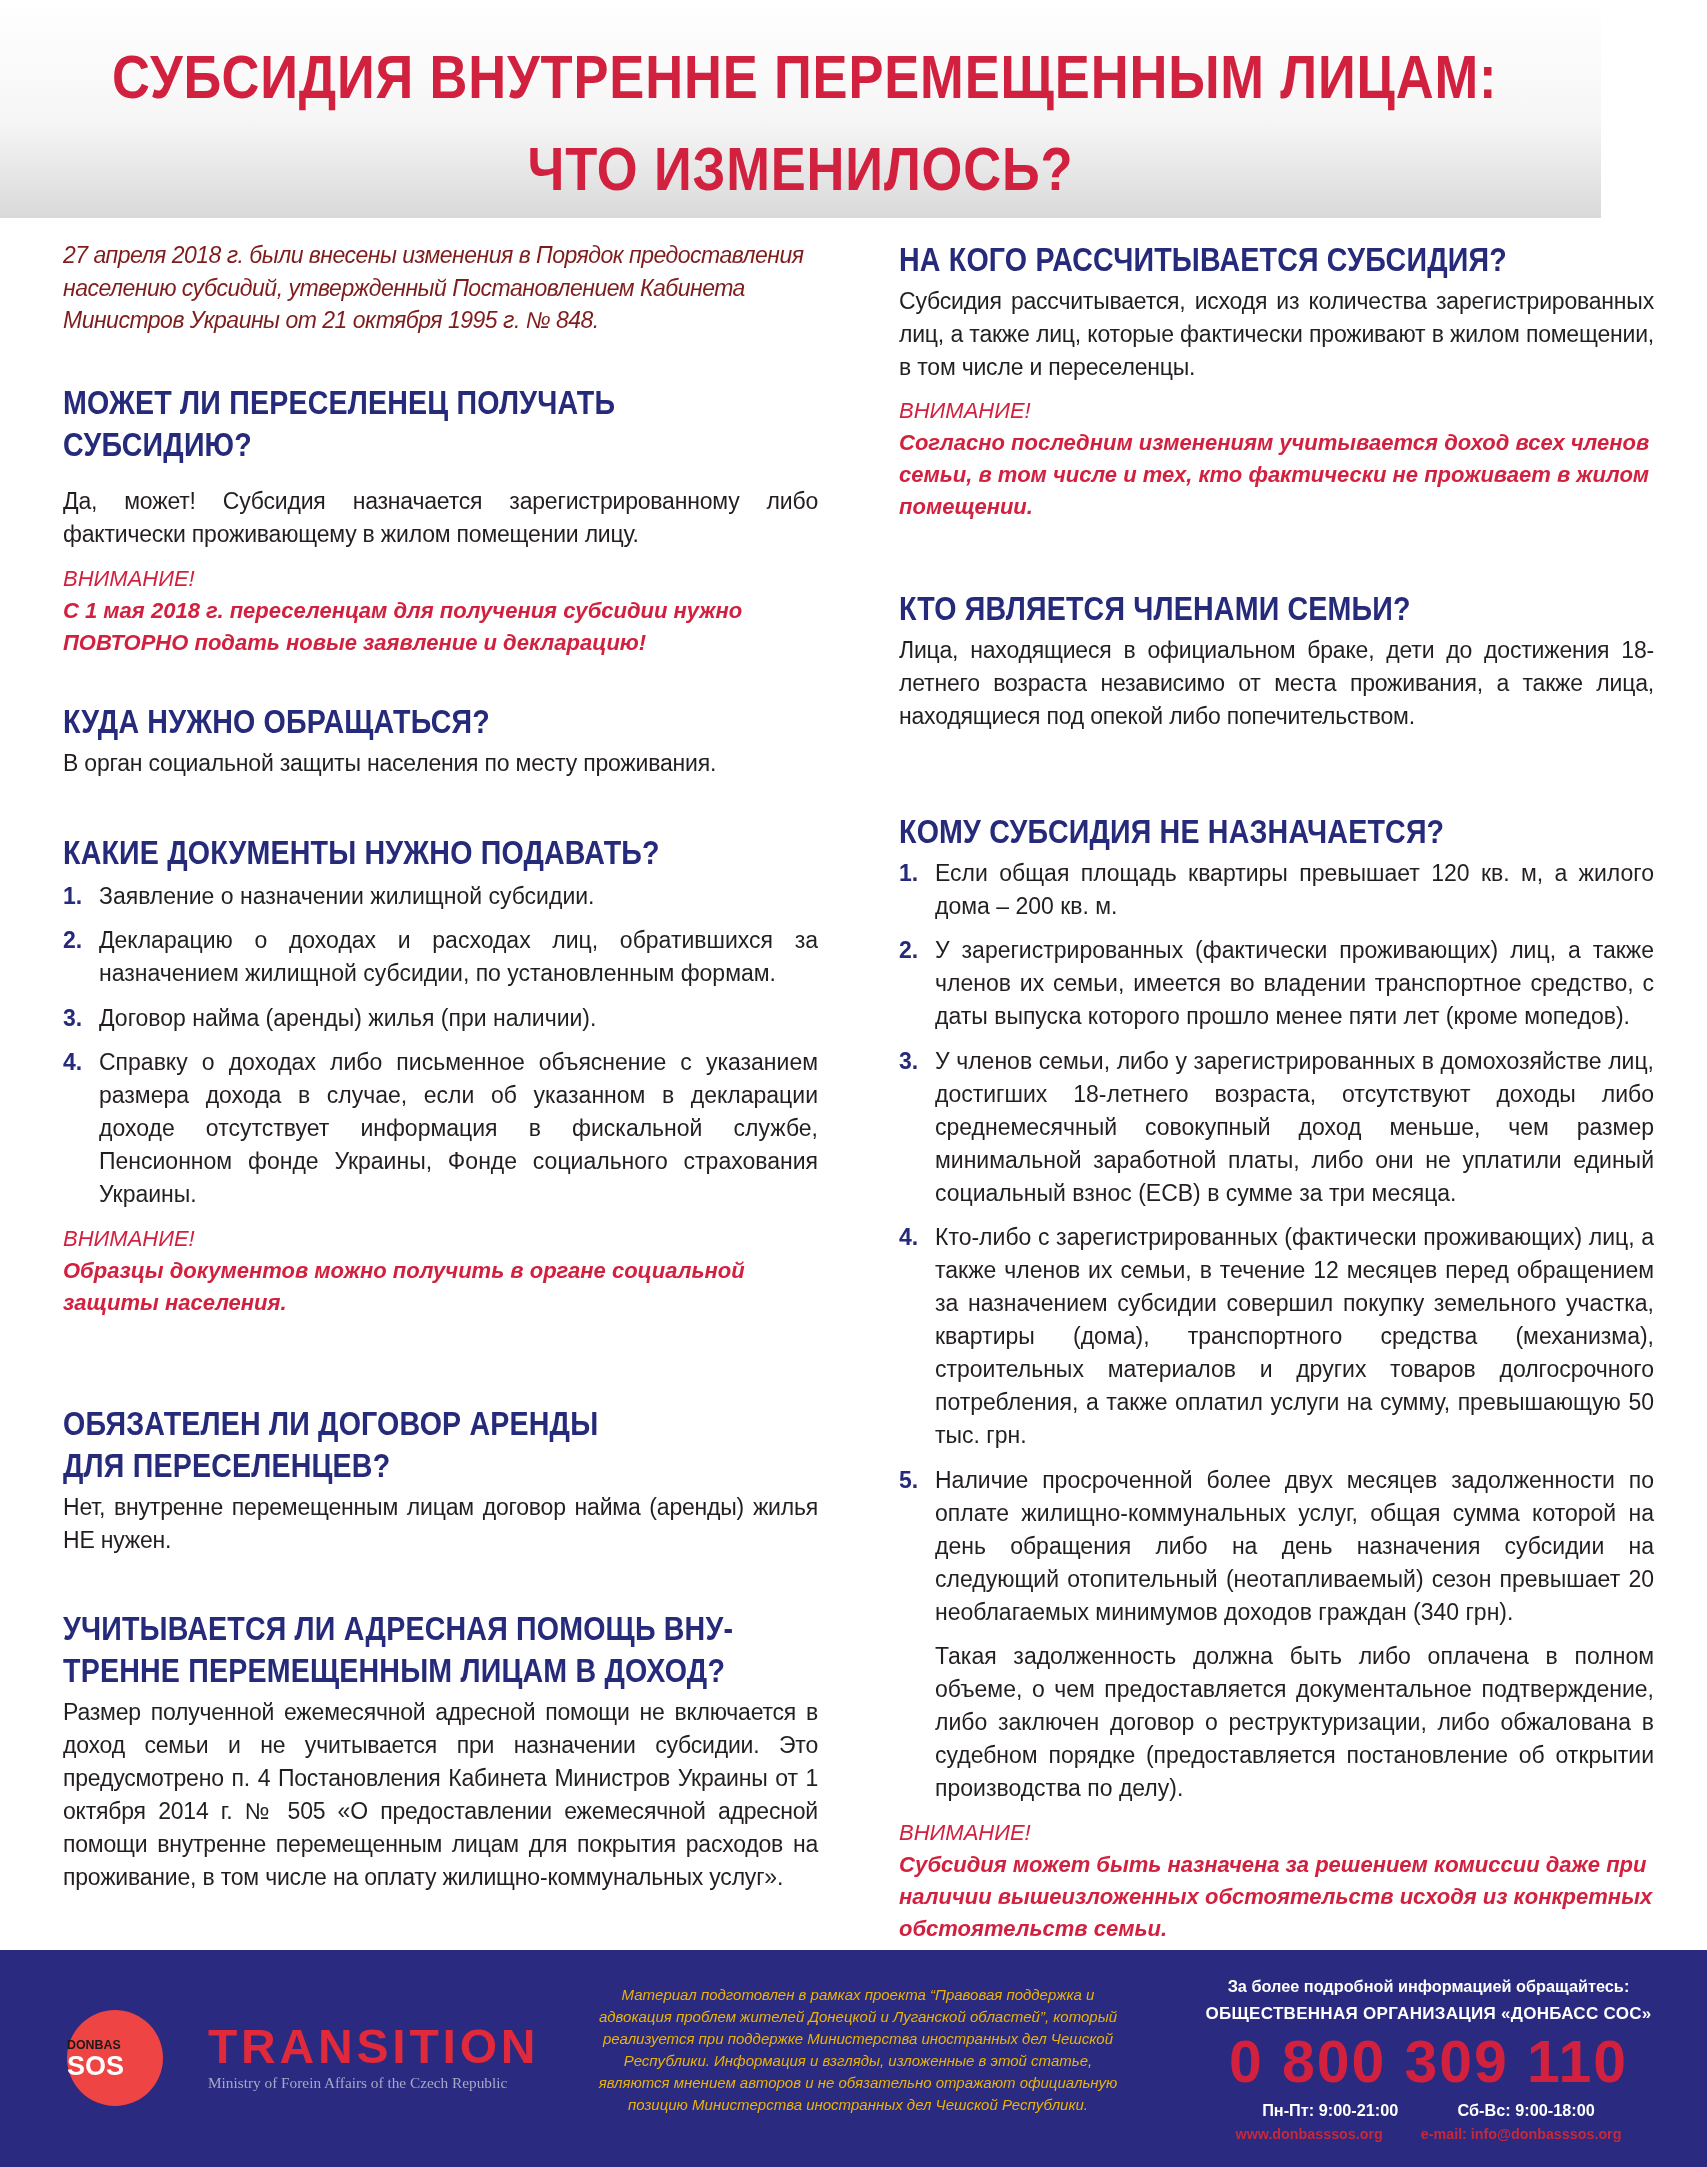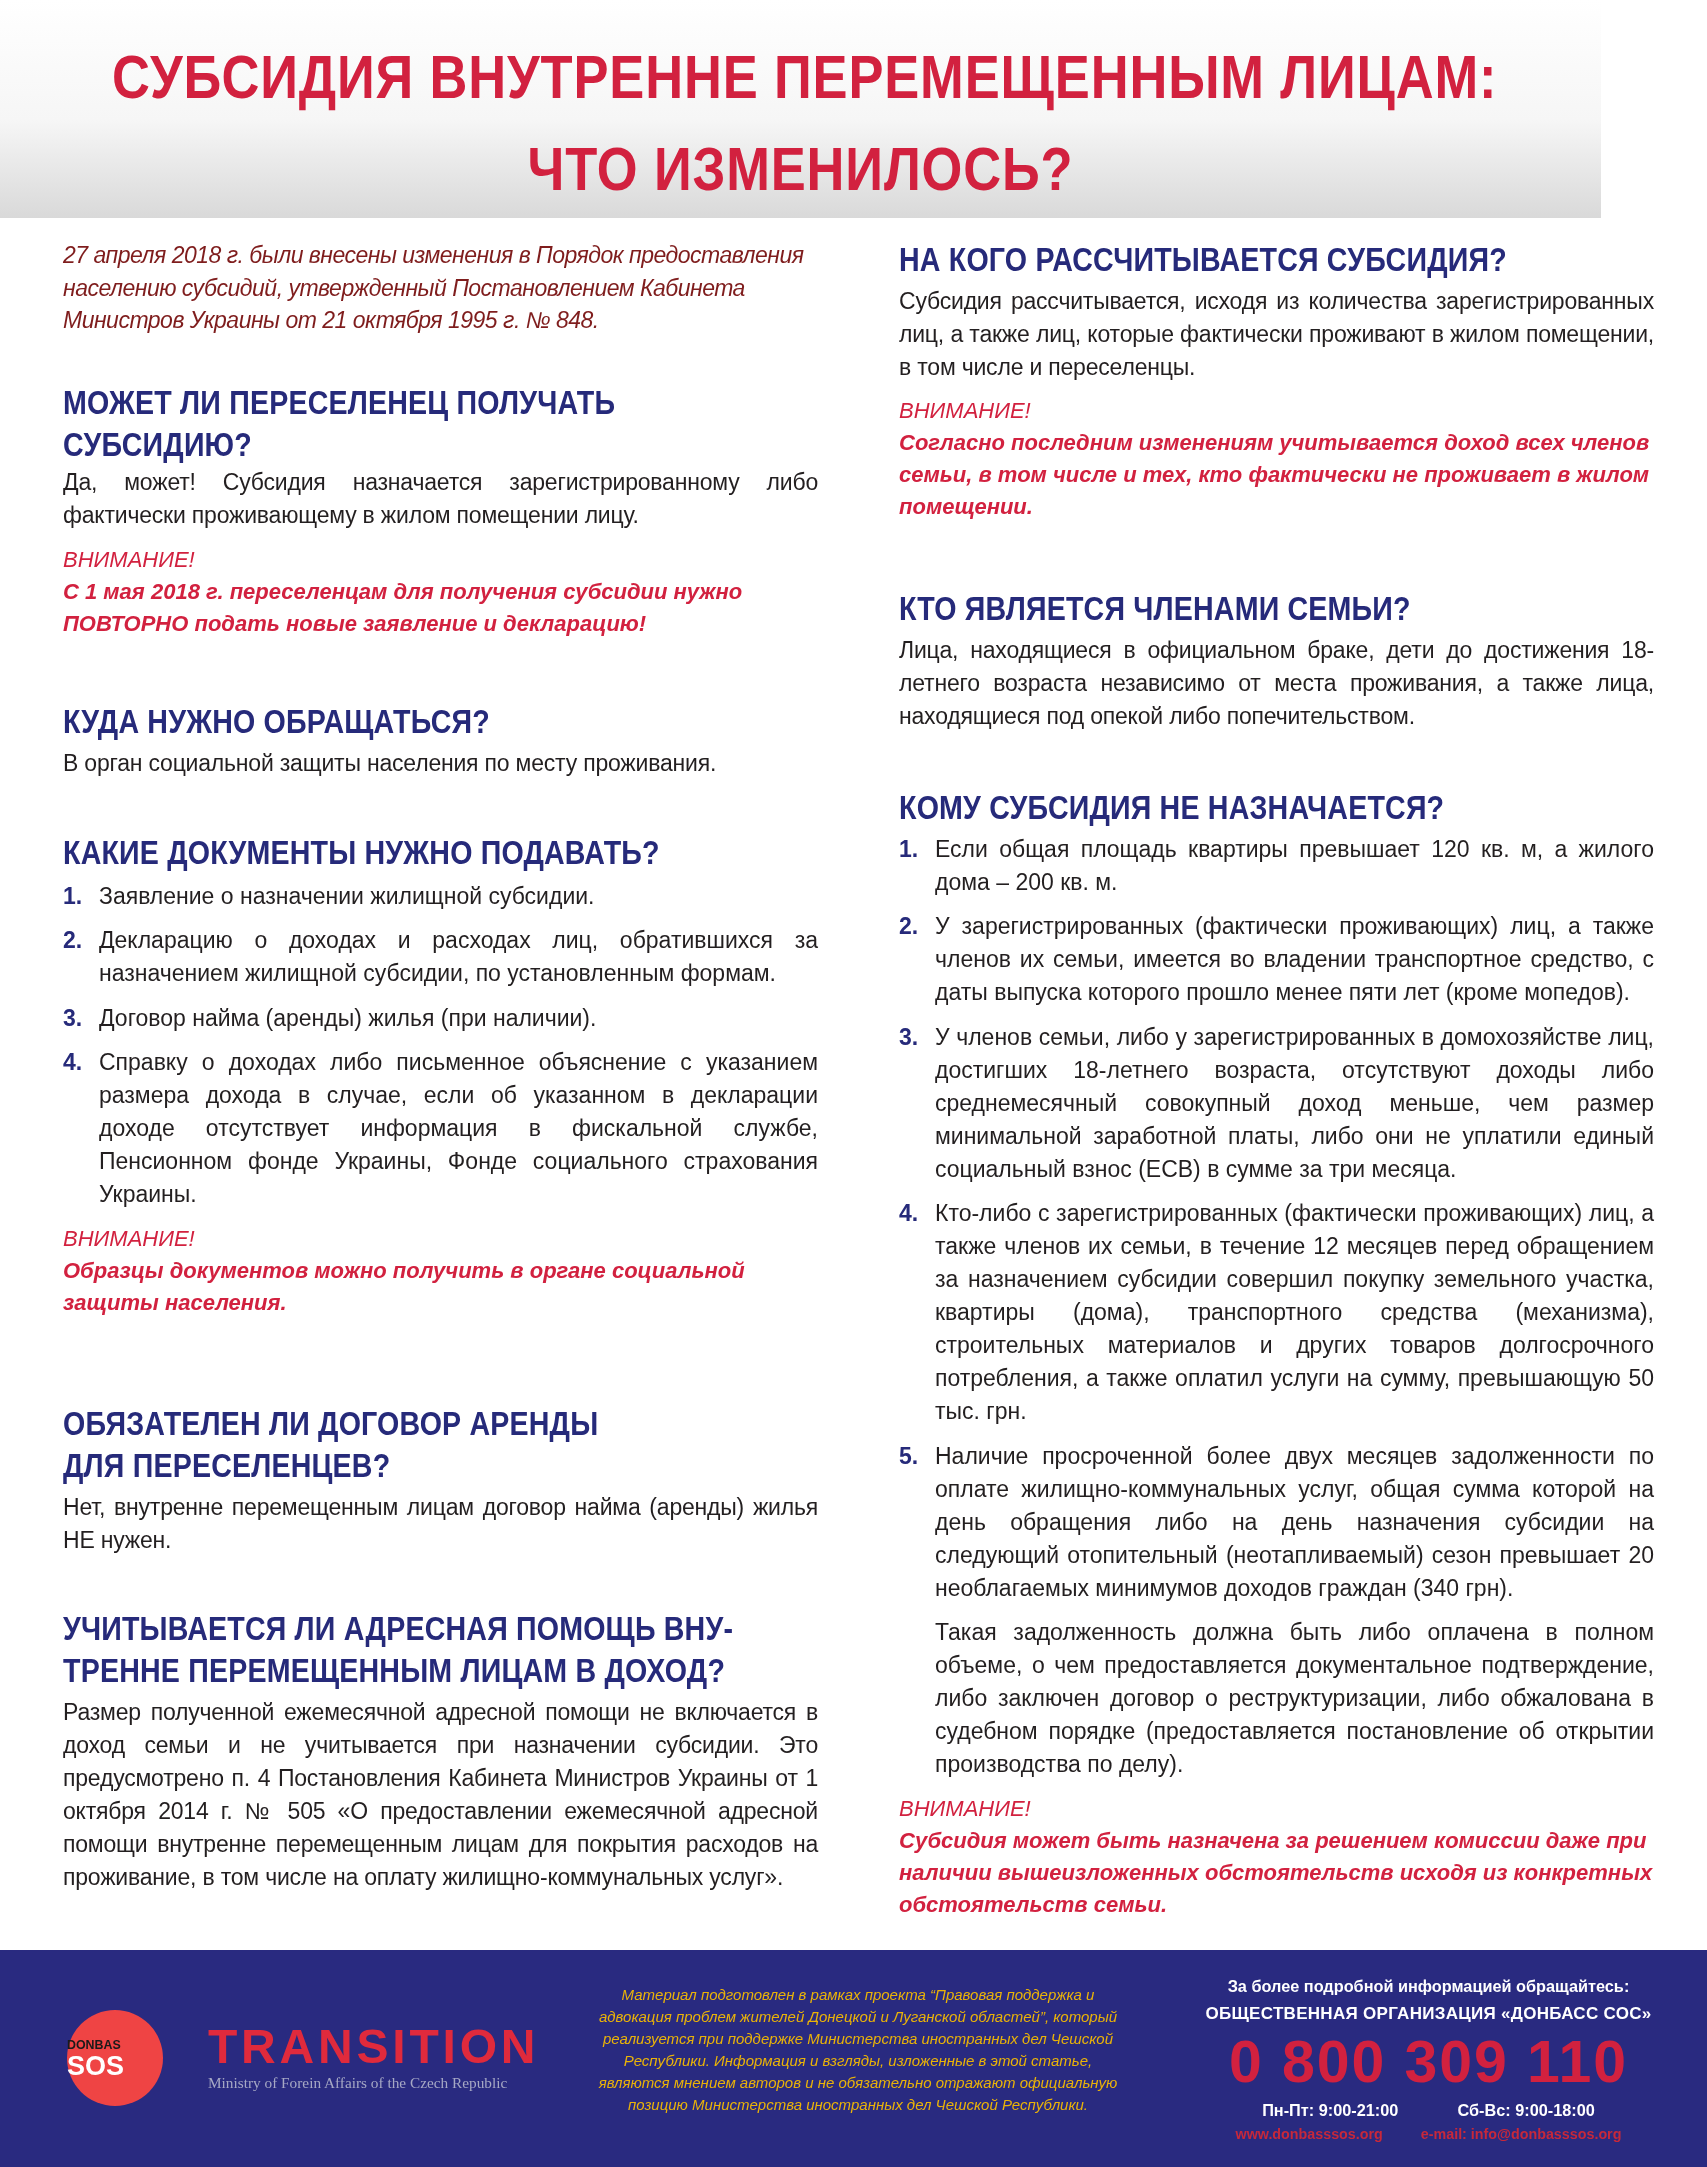--- a/index.html
+++ b/index.html
@@ -87,21 +87,21 @@
   </h1>
 </div>
 
 <div class="col col-left">
   <div class="sec" style="top:0">
     <p class="intro">27 апреля 2018 г. были внесены изменения в Порядок предоставления населению субсидий, утвержденный Постановлением Кабинета Министров Украины от 21 октября 1995 г. № 848.</p>
   </div>
 
   <div class="sec" style="top:143px">
     <div class="h2" style="white-space:normal;width:765px;">МОЖЕТ ЛИ ПЕРЕСЕЛЕНЕЦ ПОЛУЧАТЬ СУБСИДИЮ?</div>
-    <p class="p" style="margin-top:0">Да, может! Субсидия назначается зарегистрированному либо фактически проживающему в жилом помещении лицу.</p>
+    <p class="p" style="margin-top:19px">Да, может! Субсидия назначается зарегистрированному либо фактически проживающему в жилом помещении лицу.</p>
     <p class="warn-label" style="margin-top:11.5px">ВНИМАНИЕ!</p>
     <p class="warn-text">С 1 мая 2018 г.  переселенцам для получения субсидии нужно ПОВТОРНО подать новые заявление и декларацию!</p>
   </div>
 
   <div class="sec" style="top:462px">
     <div class="h2">КУДА НУЖНО ОБРАЩАТЬСЯ?</div>
     <p class="p" style="margin-top:3.8px">В орган социальной защиты населения по месту проживания.</p>
   </div>
 
   <div class="sec" style="top:593px">
@@ -147,21 +147,21 @@
     <p class="p" style="margin-top:3.8px">Субсидия рассчитывается, исходя из количества зарегистрированных лиц, а также лиц, которые фактически проживают в жилом помещении, в том числе и переселенцы.</p>
     <p class="warn-label" style="margin-top:11.5px">ВНИМАНИЕ!</p>
     <p class="warn-text">Согласно последним изменениям учитывается доход всех членов семьи, в том числе и тех, кто фактически не проживает в жилом помещении.</p>
   </div>
 
   <div class="sec" style="top:349px">
     <div class="h2">КТО ЯВЛЯЕТСЯ ЧЛЕНАМИ СЕМЬИ?</div>
     <p class="p" style="margin-top:3.8px">Лица, находящиеся в официальном браке, дети до достижения 18-летнего возраста независимо от места проживания, а также лица, находящиеся под опекой либо попечительством.</p>
   </div>
 
-  <div class="sec" style="top:548px">
+  <div class="sec" style="top:572px">
     <div class="h2">КОМУ СУБСИДИЯ НЕ НАЗНАЧАЕТСЯ?</div>
     <ol class="list" style="margin-top:3.8px">
       <li>
           <span class="num">1.</span>
           <span class="txt">Если общая площадь квартиры превышает 120 кв. м, а жилого дома – 200 кв. м.</span>
         </li>
       <li>
           <span class="num">2.</span>
           <span class="txt">У зарегистрированных (фактически проживающих) лиц, а также членов их семьи, имеется во владении транспортное средство, с даты выпуска которого прошло менее пяти лет (кроме мопедов).</span>
         </li>

